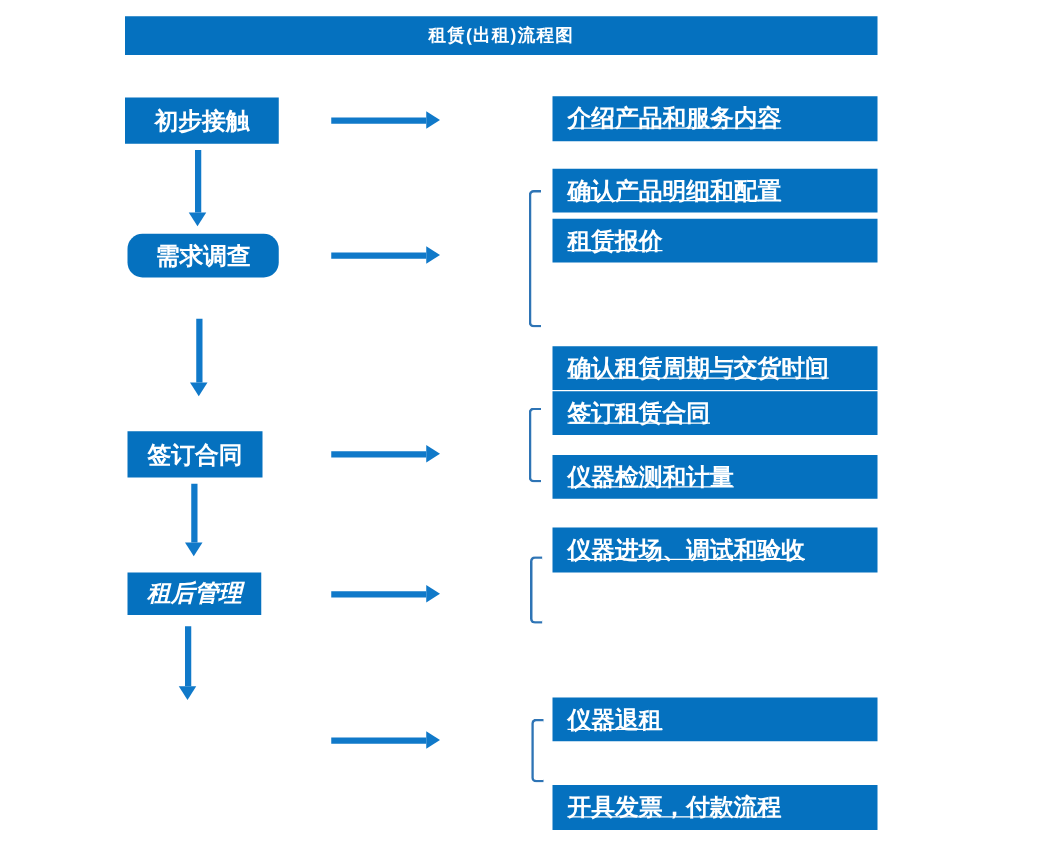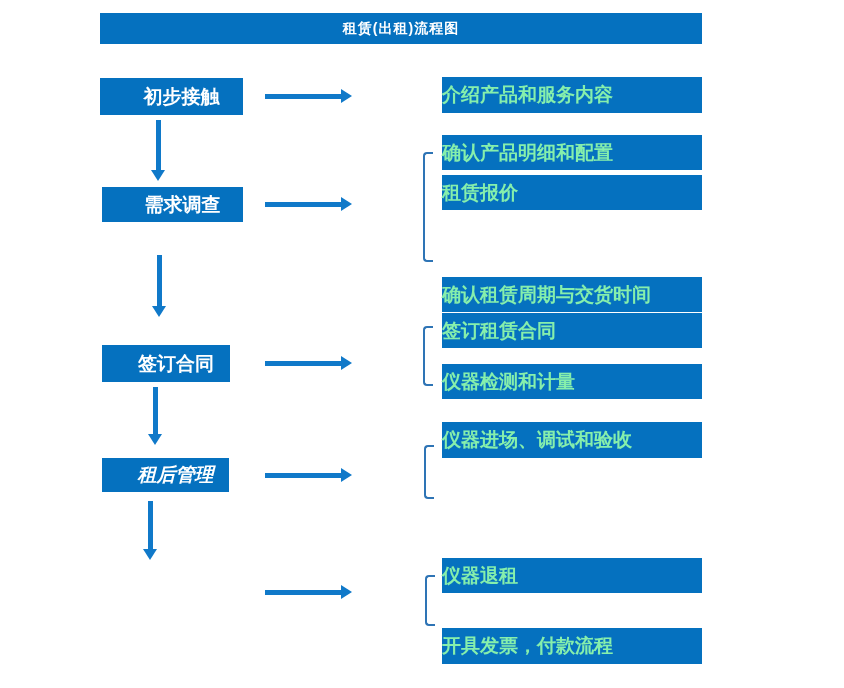--- a/index.html
+++ b/index.html
@@ -7,26 +7,26 @@
   .canvas{position:relative;width:844px;height:688px;background:#ffffff;overflow:hidden;}
 
   .title-bar{
     position:absolute;left:100px;top:13px;width:602px;height:31px;
     background:#0571bf;color:#ffffff;font-weight:bold;font-size:14px;
     display:flex;align-items:center;justify-content:center;letter-spacing:1px;
   }
 
   .step-box{
     position:absolute;background:#0571bf;color:#ffffff;font-weight:bold;font-size:19px;
-    display:flex;align-items:center;justify-content:center;white-space:nowrap;padding-left:20px;
+    display:flex;align-items:center;justify-content:center;white-space:nowrap;
   }
   .out-box{
-    position:absolute;left:442px;width:260px;background:#0571bf;color:#86efac;
+    position:absolute;left:442px;width:260px;background:#0571bf;color:#ffffff;
     font-weight:bold;font-size:19px;display:flex;align-items:center;
-    box-sizing:border-box;white-space:nowrap;
+    padding-left:12px;box-sizing:border-box;white-space:nowrap;text-decoration:underline;
   }
 
   
   .varrow{position:absolute;width:14px;display:flex;flex-direction:column;align-items:center;}
   .varrow .shaft{width:5px;flex:1;background:#1079c9;}
   .varrow .head{width:0;height:0;border-left:7px solid transparent;border-right:7px solid transparent;border-top:11px solid #1079c9;}
 
   
   .harrow{position:absolute;height:14px;width:87px;display:flex;flex-direction:row;align-items:center;}
   .harrow .shaft{height:5px;flex:1;background:#1079c9;}
@@ -34,21 +34,21 @@
 
   
   .bracket{
     position:absolute;width:10px;box-sizing:border-box;
     border-left:2px solid #2e74b5;border-top:2px solid #2e74b5;border-bottom:2px solid #2e74b5;
     border-top-left-radius:4px;border-bottom-left-radius:4px;
   }
 
   
   #s0{left:100px;top:78px;width:123px;height:37px;}
-  #s1{left:102px;top:187px;width:121px;height:35px;}
+  #s1{left:102px;top:187px;width:121px;height:35px;border-radius:12px;}
   #s2{left:102px;top:345px;width:108px;height:37px;}
   #s3{left:102px;top:458px;width:107px;height:34px;font-style:italic;}
   #s4{left:98px;top:574px;width:112px;height:37px;}
 
   #d0{left:151px;top:120px;height:61px;}
   #d1{left:152px;top:255px;height:62px;}
   #d2{left:148px;top:387px;height:58px;}
   #d3{left:143px;top:501px;height:59px;}
 
   #h0{left:265px;top:89px;}

